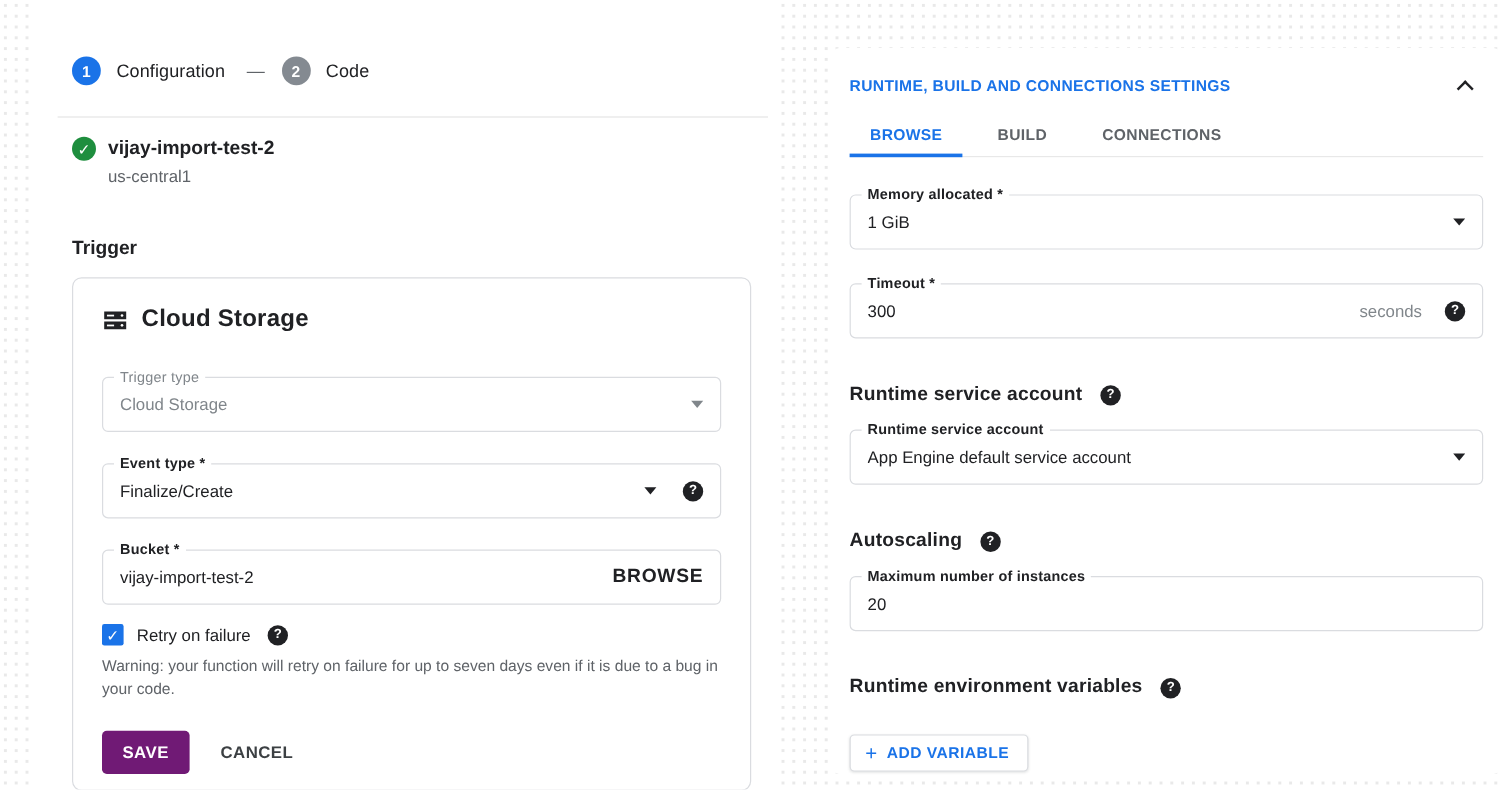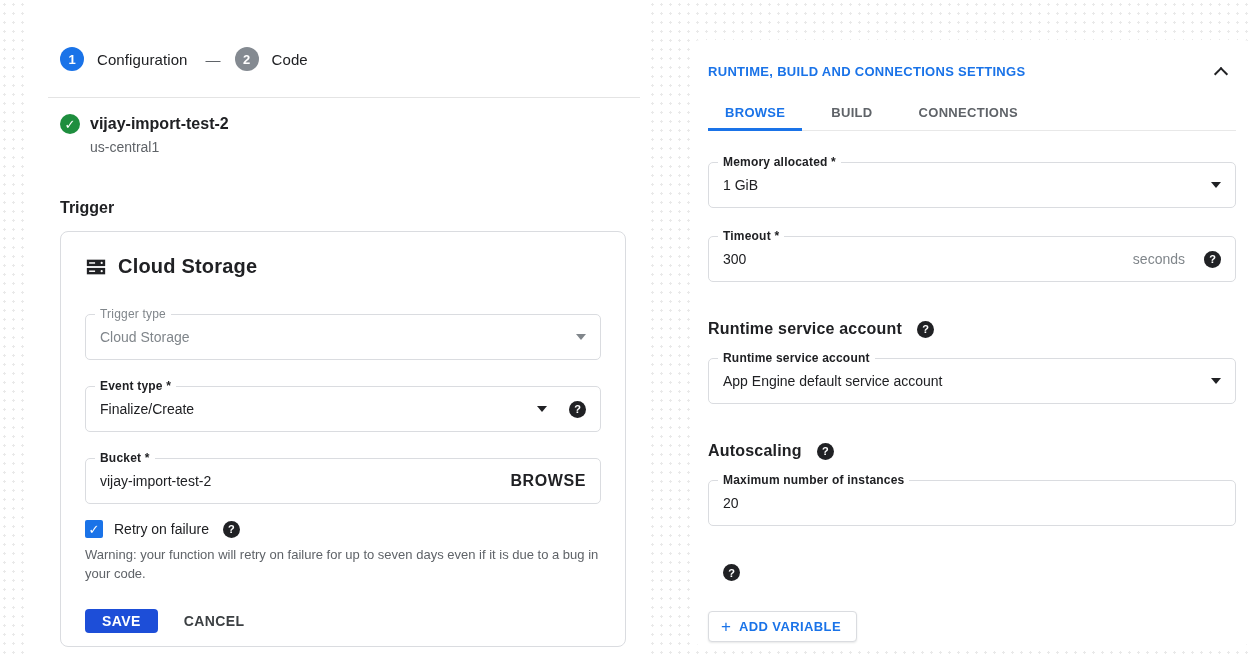--- a/index.html
+++ b/index.html
@@ -81,23 +81,23 @@
   .checkbox-row { display: flex; align-items: center; margin-top: 16px; }
   .checkbox {
     width: 18px; height: 18px; border-radius: 2px; background: #1a73e8; color: #fff;
     font-size: 13px; display: flex; align-items: center; justify-content: center; flex: none; cursor: pointer;
   }
   .retry-label { font-size: 14px; margin: 0 14px 0 11px; }
   .warning-text { font-size: 13px; color: #5f6368; line-height: 19px; margin-top: 7px; max-width: 525px; }
 
   .btn-row { display: flex; align-items: center; margin-top: 26px; }
   .save-btn {
-    background: #1d4ed8; color: #fff; border: none; border-radius: 4px;
+    background: #701a75; color: #fff; border: none; border-radius: 4px;
     font-family: inherit; font-size: 14px; font-weight: bold; letter-spacing: .4px;
-    padding: 4px 17px; cursor: pointer;
+    padding: 10px 17px; cursor: pointer;
   }
   .cancel-btn {
     background: none; border: none; color: #3c4043; font-family: inherit;
     font-size: 14px; font-weight: bold; letter-spacing: .4px; margin-left: 26px; cursor: pointer;
   }
 
   
   .settings-header { display: flex; align-items: center; justify-content: space-between; padding-top: 24px; }
   .settings-title { color: #1a73e8; font-size: 13px; font-weight: bold; letter-spacing: .3px; cursor: pointer; }
   .chevron-up {
@@ -243,20 +243,21 @@
     <span class="title">Autoscaling</span>
     <span class="help-icon">?</span>
   </div>
 
   <div class="field after-heading">
     <span class="field-label">Maximum number of instances</span>
     <span class="field-value">20</span>
   </div>
 
   <div class="section-heading">
+    <span class="title">Runtime environment variables</span>
     <span class="help-icon">?</span>
   </div>
 
   <button class="add-var-btn">
     <span class="plus-glyph">+</span>
     <span class="add-var-label">ADD VARIABLE</span>
   </button>
 
 </div>
 

